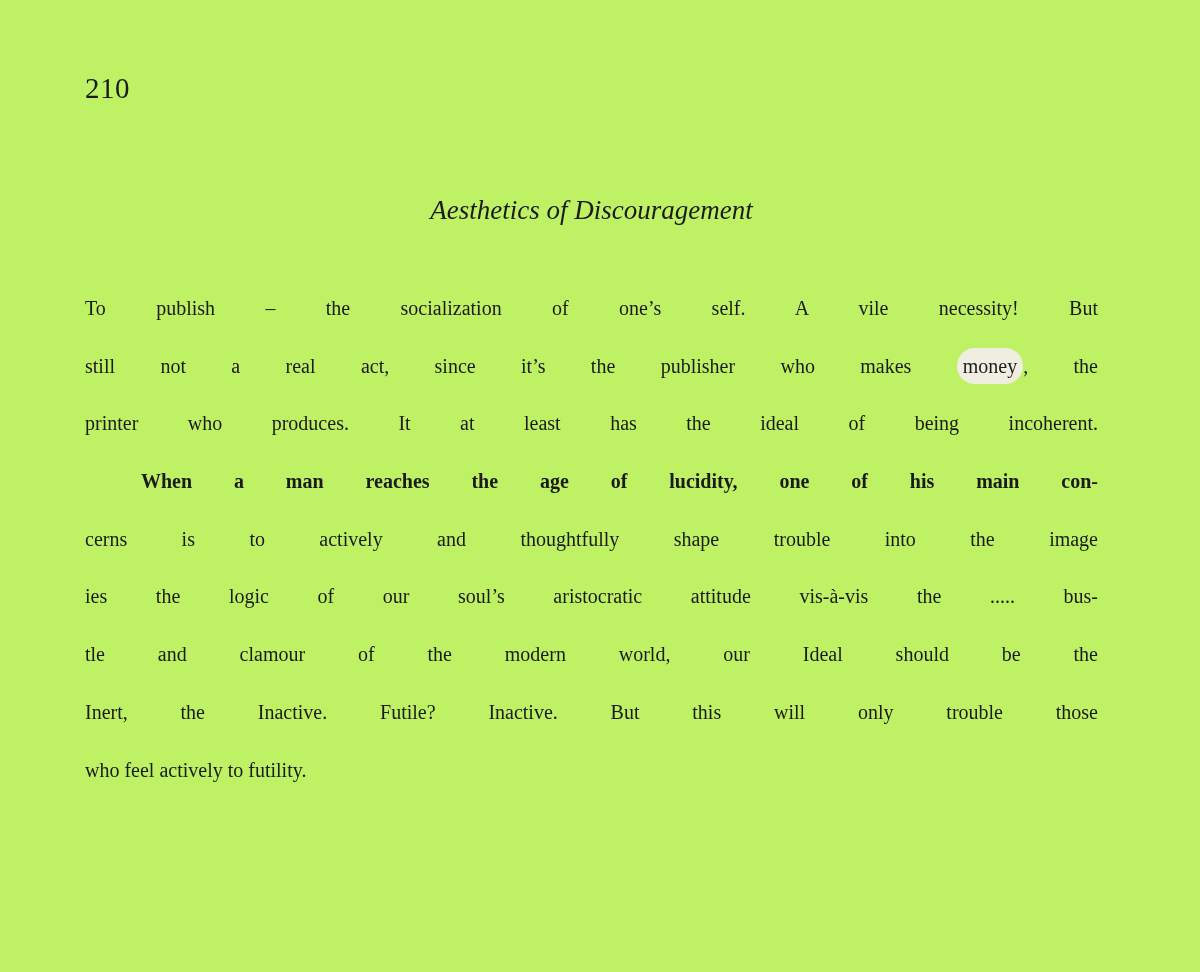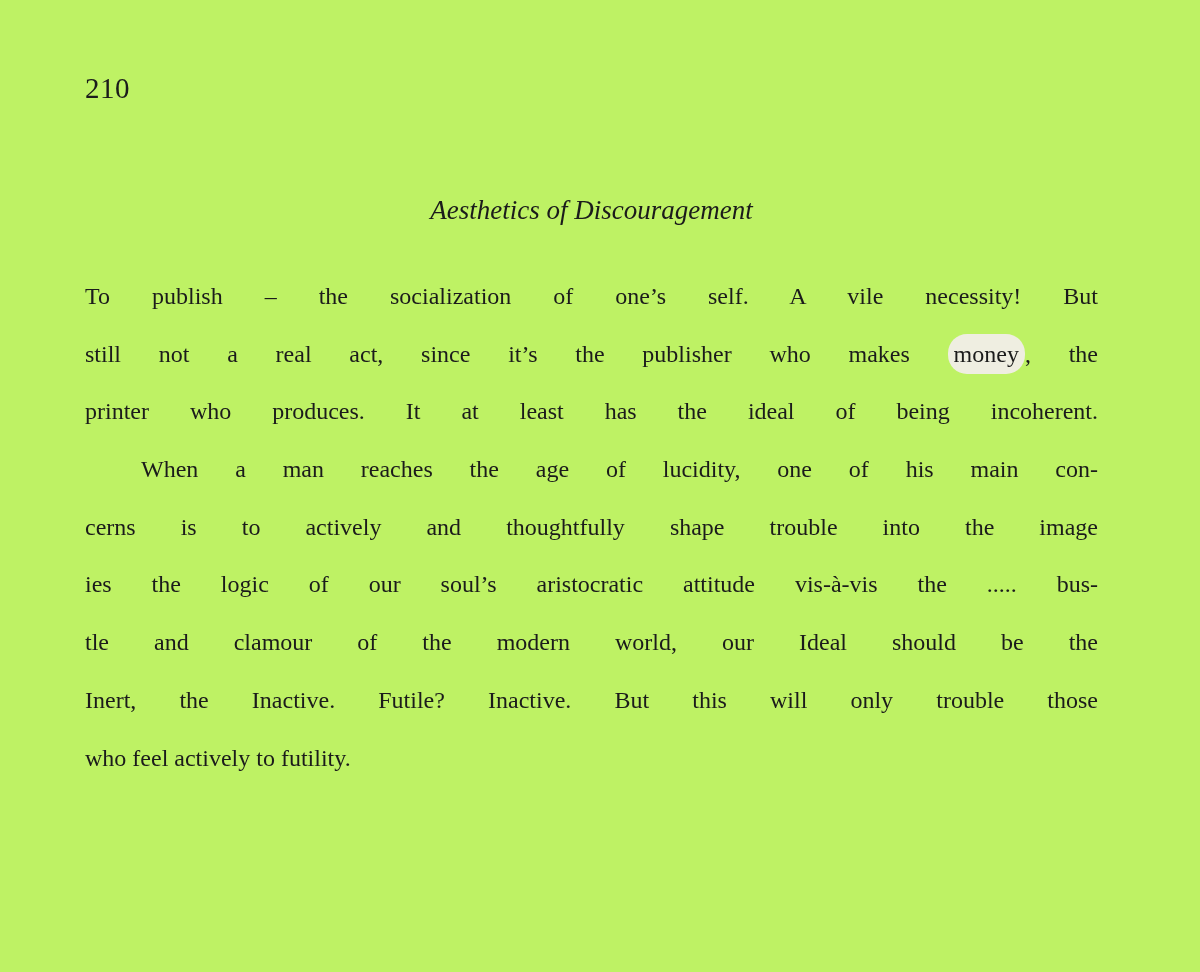--- a/index.html
+++ b/index.html
@@ -32,35 +32,36 @@
     width: 1013px;
     text-align: center;
     font-style: italic;
     font-size: 27px;
     line-height: 40px;
     margin-top: 32px;
   }
   .body-text {
     position: absolute;
     left: 85px;
-    top: 268px;
+    top: 280px;
     width: 1013px;
-    font-size: 24px;
+    font-size: 20px;
     line-height: 57.7px;
   }
   .line {
     height: 57.7px;
     white-space: normal;
   }
   .line.just {
     text-align: justify;
     text-align-last: justify;
   }
   .line.indent {
     text-indent: 56px;
+    font-weight: bold;
   }
   .hl {
     background: var(--hl, #efeee1);
     padding: 7px 6px;
     border-radius: 19px;
   }
 </style>
 </head>
 <body style="--ink: #1b1b1b; --hl: #efeee1; background: rgb(255, 255, 255);">
 

